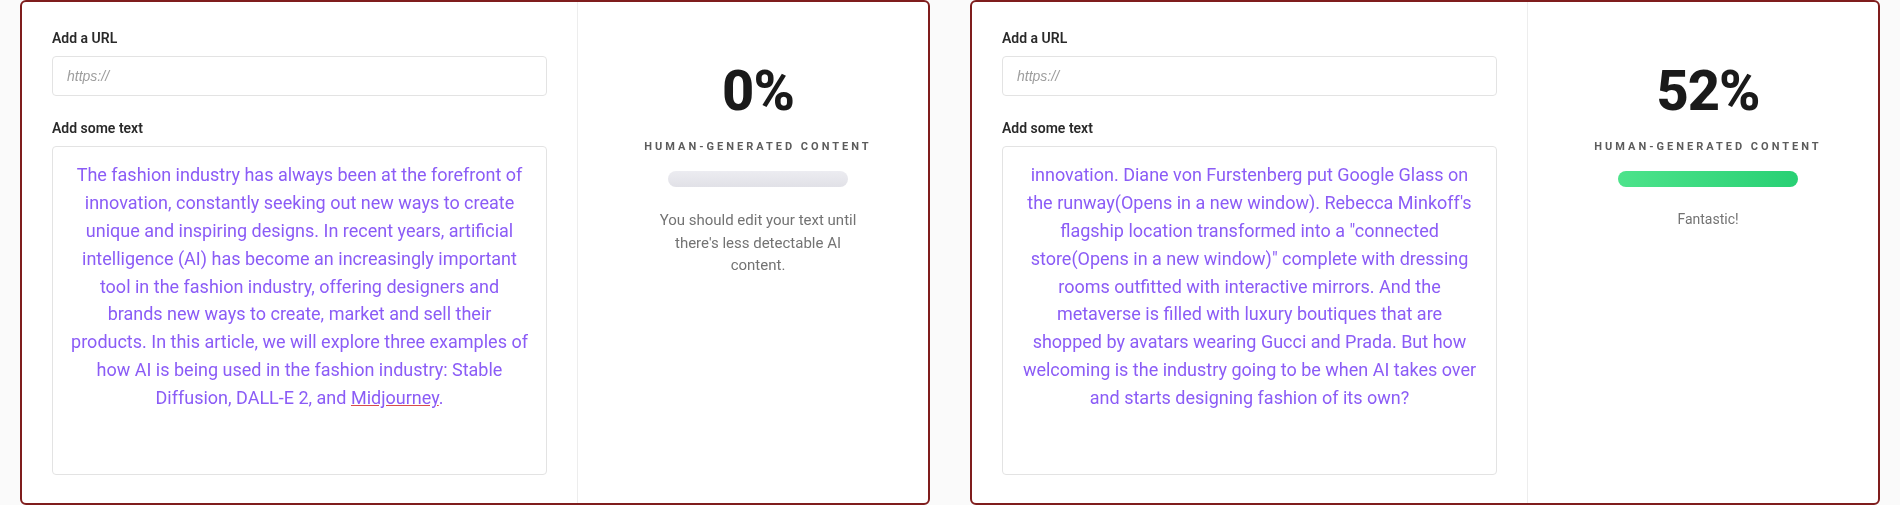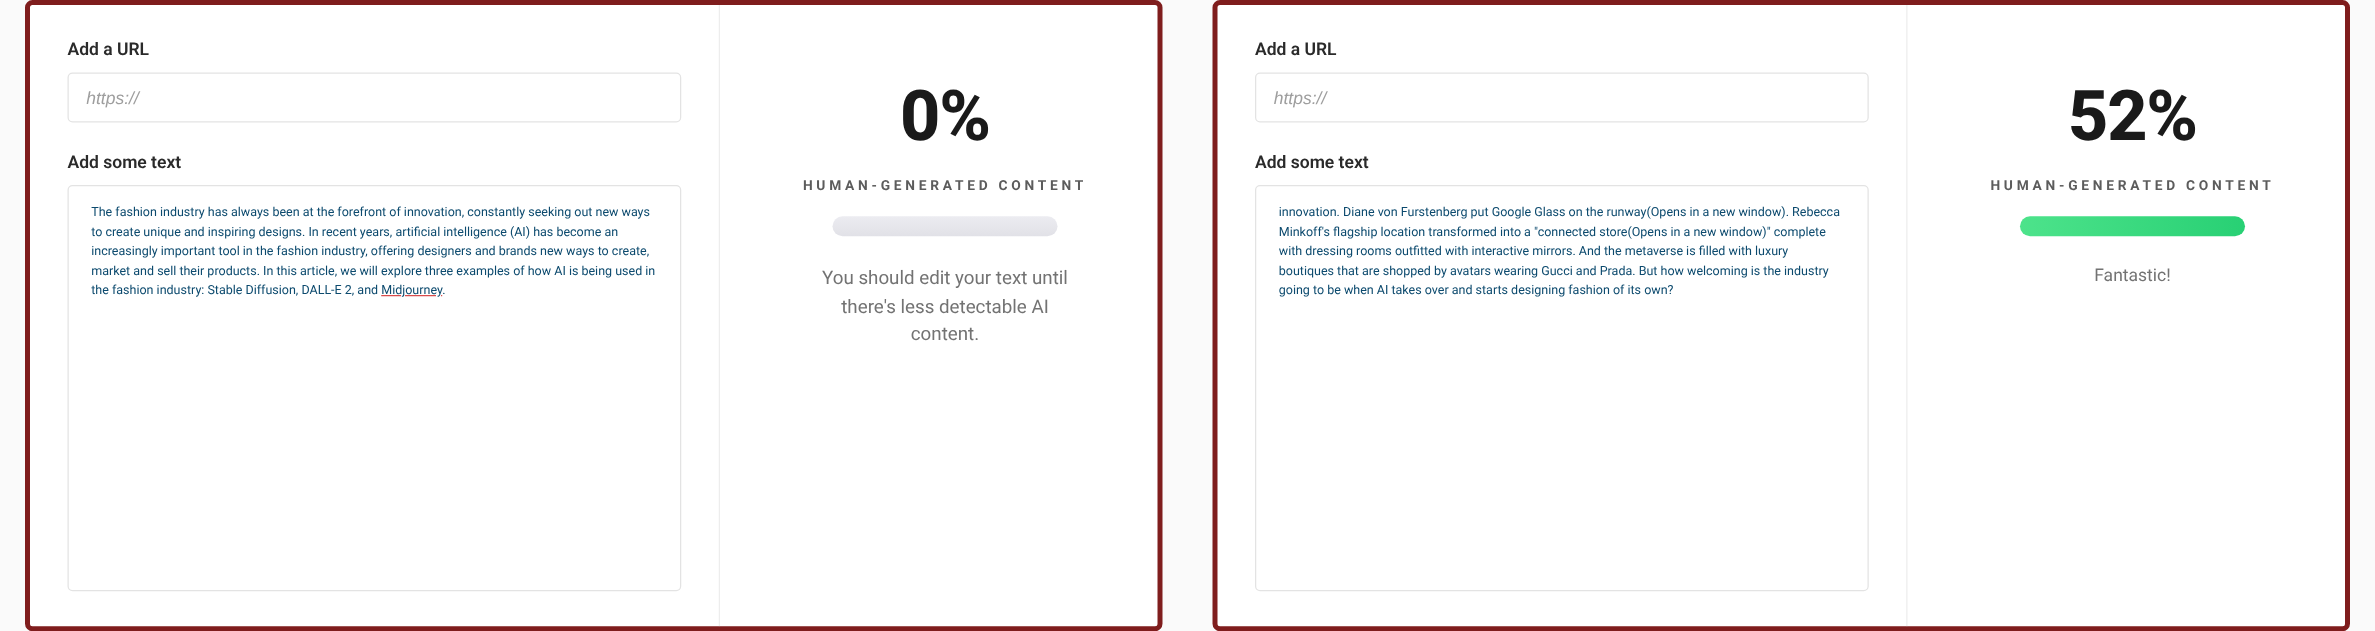--- a/index.html
+++ b/index.html
@@ -11,21 +11,21 @@
       padding: 0 20px;
       width: 1900px;
       height: 505px;
       overflow: hidden;
     }
     .panel-group {
       display: flex;
       flex: 1;
       gap: 10px;
       background: #fff;
-      border: 4px solid #7f1d1d;
+      border: 2px solid #7f1d1d;
       border-radius: 6px;
       overflow: hidden;
     }
     .input-panel {
       flex: 1;
       padding: 28px 30px;
       border-right: 1px solid #ededed;
       display: flex;
       flex-direction: column;
     }
@@ -60,23 +60,24 @@
       flex: 1;
       border: 1px solid #e3e3e3;
       border-radius: 4px;
       position: relative;
       overflow: hidden;
     }
     .text-content {
       height: 100%;
       overflow-y: auto;
       padding: 14px 18px;
-      font-size: 10px;
+      font-size: 18px;
       line-height: 1.55;
-      color: #0c4a6e;
+      color: #8b5cf6;
+      text-align: center;
     }
     .text-content p { margin-bottom: 18px; }
     .underline-red {
       text-decoration: underline;
       text-decoration-color: #d94b4b;
       text-decoration-style: solid;
     }
     .text-content::-webkit-scrollbar { width: 10px; }
     .text-content::-webkit-scrollbar-track { background: transparent; }
     .text-content::-webkit-scrollbar-thumb {

